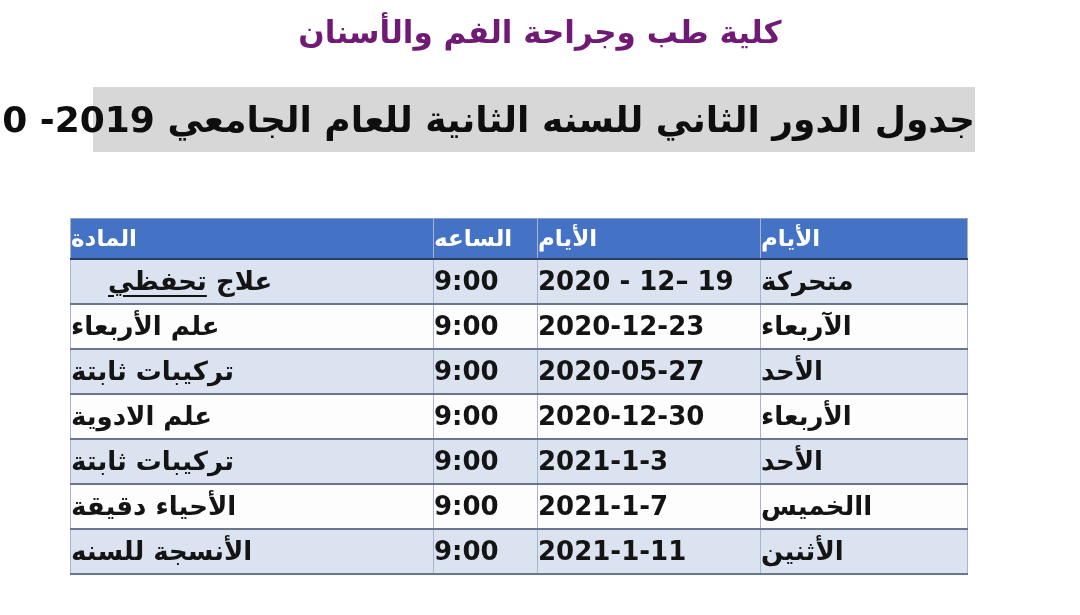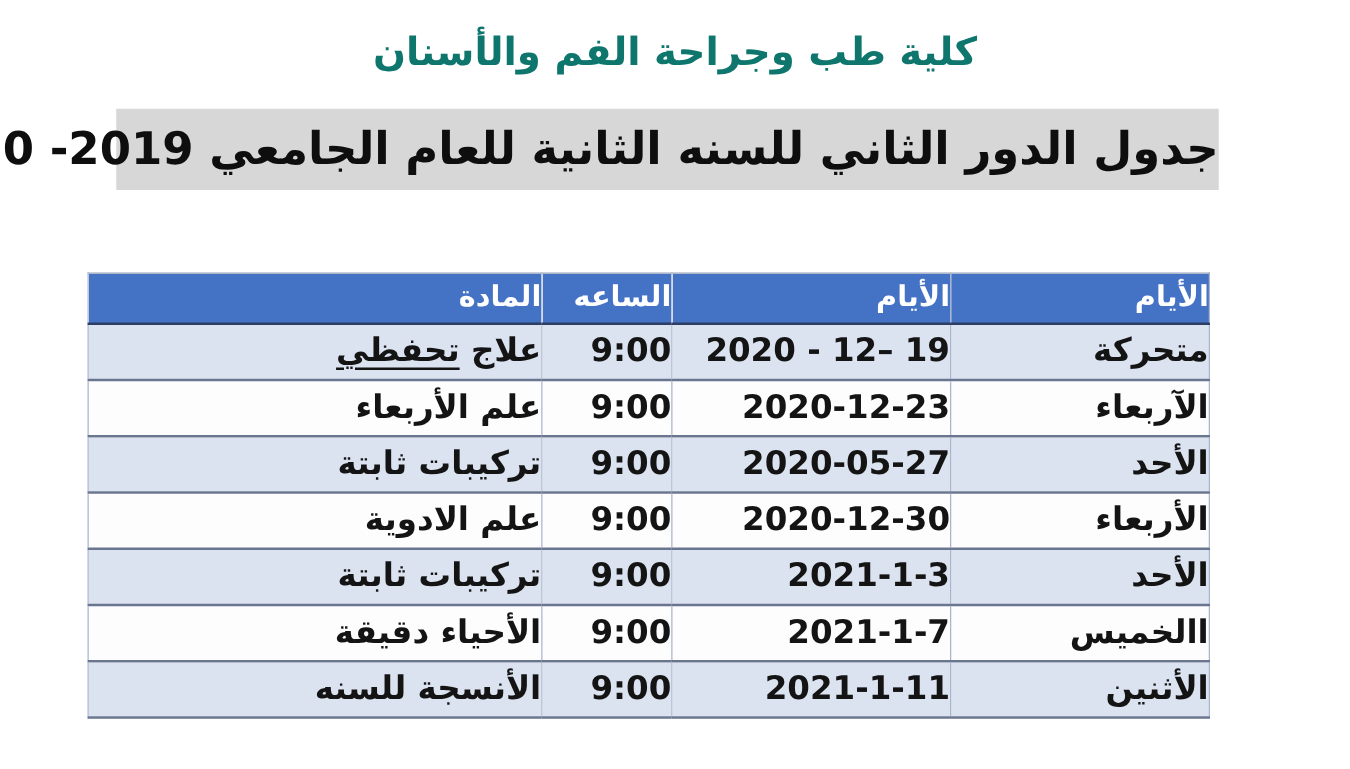--- a/index.html
+++ b/index.html
@@ -6,60 +6,60 @@
     --header-bg:#4472c4; --header-text:#ffffff;
     --row-shaded:#dce3f0; --row-plain:#fdfdfe;
     --subtitle-bg:#d7d7d7;
     --border-h:#6a7690; --border-v:#a9b4cd; --border-outer:#94a0b8; --header-sep:#2c3e63;
   }
   *{margin:0;padding:0;box-sizing:border-box;}
   html,body{width:1080px;height:615px;overflow:hidden;background:#ffffff;}
   body{font-family:"DejaVu Sans","Liberation Sans",sans-serif;position:relative;color:#141414;}
 
   .page-title{
-    position:absolute;top:24px;left:0;width:100%;
+    position:absolute;top:14px;left:0;width:100%;
     text-align:center;direction:rtl;
-    font-size:31px;font-weight:700;color:#0f766e;
+    font-size:31px;font-weight:700;color:#701a75;
     letter-spacing:0.5px;
   }
 
   .subtitle-banner{
     position:absolute;top:87px;left:93px;width:882px;height:65px;
     background:var(--subtitle-bg);
     direction:rtl;text-align:center;
     font-size:36px;font-weight:700;line-height:65px;color:#0e0e0e;
     white-space:nowrap;
   }
 
   .schedule-table{
     position:absolute;top:218px;left:70px;width:897px;
     border-collapse:collapse;direction:rtl;table-layout:fixed;
     border:1px solid var(--border-outer);
   }
   .schedule-table th,.schedule-table td{
-    text-align:right;vertical-align:middle;
+    text-align:left;vertical-align:middle;
     border-left:1px solid var(--border-v);
     border-right:1px solid var(--border-v);
     border-top:2px solid var(--border-h);
     border-bottom:2px solid var(--border-h);
     overflow:hidden;white-space:nowrap;
   }
   .schedule-table th{
     height:40px;background:var(--header-bg);color:var(--header-text);
     font-size:23px;font-weight:700;
     border-top:1px solid var(--border-outer);
     border-bottom:2px solid var(--header-sep);
   }
   .schedule-table td{
     height:45px;font-size:26px;font-weight:700;
   }
   .schedule-table tr.shaded td{background:var(--row-shaded);}
   .schedule-table tr.plain td{background:var(--row-plain);}
   .ltr-num{direction:ltr;unicode-bidi:isolate;}
-  .u-part{text-decoration:underline;text-decoration-thickness:2px;text-underline-offset:5px;}
+  .u-part{text-decoration:underline;text-decoration-thickness:2px;text-underline-offset:5px;margin-left:37px;}
 </style>
 </head>
 <body>
 
 <div class="page-title">كلية طب وجراحة الفم والأسنان</div>
 
 <div class="subtitle-banner">جدول الدور الثاني للسنه الثانية للعام الجامعي 2019- 2020</div>
 
 <table class="schedule-table">
   <colgroup>

